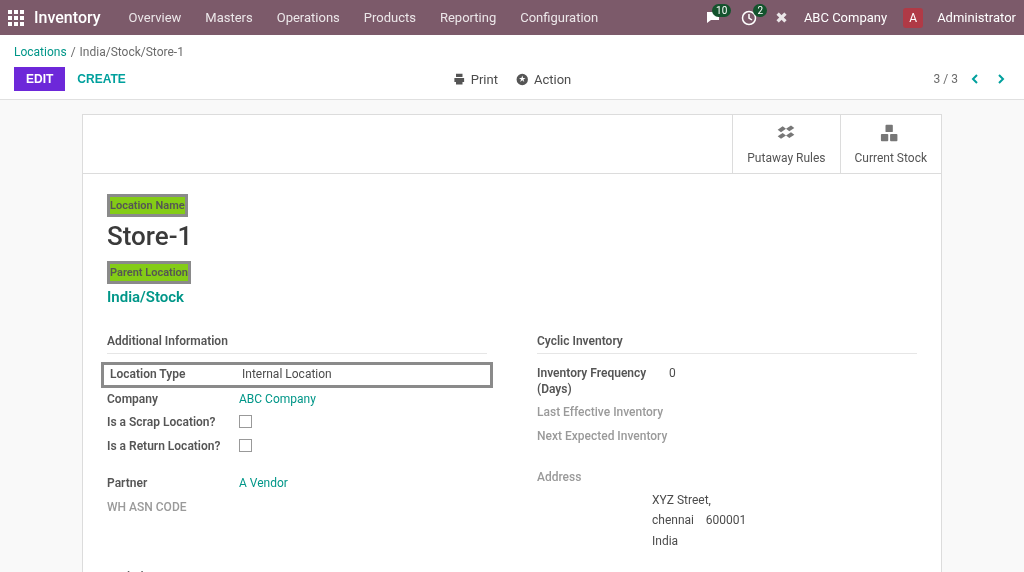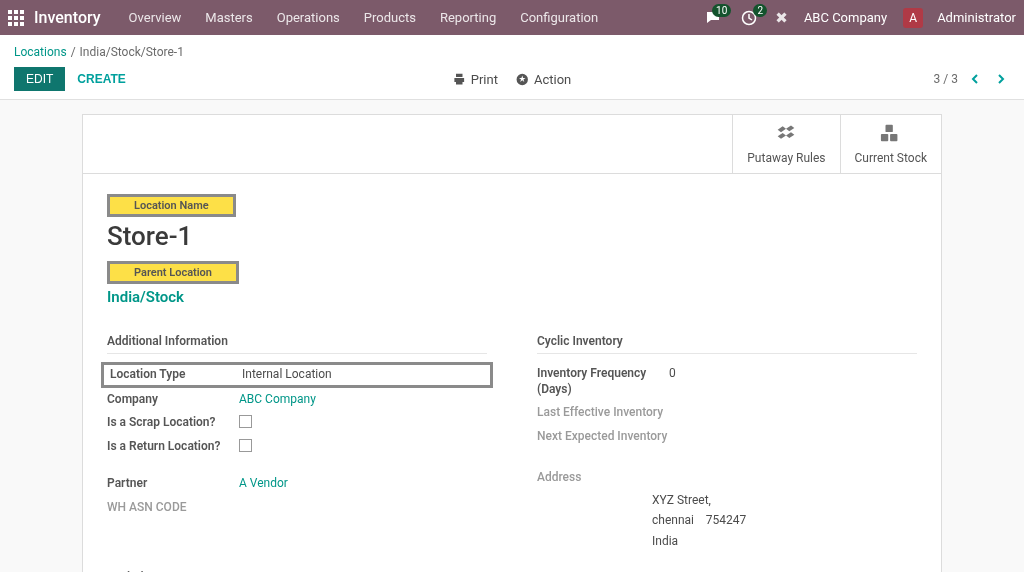--- a/index.html
+++ b/index.html
@@ -43,43 +43,43 @@
 
   .ctrl-panel {
     background:#fff; border-bottom:1px solid #e0e0e0;
     padding: 10px 14px 8px 14px;
   }
   .breadcrumb { font-size:12px; display:flex; align-items:center; gap:4px; margin-bottom:8px;}
   .breadcrumb .link { color:#009688; cursor:pointer; }
   .breadcrumb .sep, .breadcrumb .cur { color:#6b6b6b; }
   .ctrl-row { display:flex; align-items:center; position:relative; }
   .btn-edit {
-    background:#0f766e; color:#fff; border:none; padding:5px 12px;
-    font-size:12px; font-weight:400; cursor:pointer; margin-right:12px;
+    background:#6d28d9; color:#fff; border:none; padding:5px 12px;
+    font-size:12px; font-weight:700; cursor:pointer; margin-right:12px;
   }
   .btn-create { background:none; border:none; color:#00a09d; font-size:12px; font-weight:600; cursor:pointer; }
   .center-actions { position:absolute; left:50%; transform:translateX(-50%); display:flex; gap:18px; }
   .center-actions .act { color:#4c4c4c; font-size:13px; cursor:pointer; display:flex; align-items:center; gap:5px;}
   .act svg { flex-shrink:0; }
   .pager { margin-left:auto; display:flex; align-items:center; gap:8px; color:#6b6b6b; font-size:12px;}
   .pager-btn { color:#00a09d; width:18px; height:18px; display:flex; align-items:center; justify-content:center; cursor:pointer; }
 
   .form-wrap {
     width: 860px; margin: 14px auto 0 auto;
     background:#fff; border:1px solid #dcdcdc;
   }
   .statbar { display:flex; justify-content:flex-end; border-bottom:1px solid #dcdcdc; }
   .stat-btn {
     border-left:1px solid #dcdcdc; padding:8px 14px; display:flex; align-items:center; gap:8px;
     color:#555; cursor:pointer; font-size:12px;flex-direction:column;
   }
   .stat-btn svg { flex-shrink:0; }
 
   .form-body { padding: 20px 24px 30px 24px; }
-  .hl-box { border:3px solid #8a8a8a; display:inline-block; padding:2px 24px; background:#fde047; }
+  .hl-box { border:3px solid #8a8a8a; display:inline-block; padding:2px 0; background:#84cc16; }
   .hl-box.small { font-size:11px; font-weight:600; color:#555; }
   .title-val { font-size:26px; font-weight:500; color:#3a3a3a; margin:4px 0 10px 0; }
   .parent-val { color:#009688; font-size:15px; font-weight:600; margin-top:4px; cursor:pointer; display:inline-block;}
 
   .cols { display:flex; gap:50px; margin-top:28px;}
   .col { flex:1; }
   .sec-head { font-size:12px; font-weight:600; color:#555; border-bottom:1px solid #e6e6e6; padding-bottom:5px; margin-bottom:8px;}
   .field-row { display:flex; padding:4px 0; align-items:flex-start; font-size:12px;}
   .field-row.hl { border:3px solid #8a8a8a; padding:2px 6px; margin-left:-6px; margin-right:-6px;}
   .f-label { width:132px; flex-shrink:0; font-weight:600; color:#555; line-height:1.3;}
@@ -251,20 +251,20 @@
         <div class="field-row muted">
           <span class="f-label">Next Expected Inventory</span>
         </div>
         <div class="field-row muted" style="margin-top:18px;">
           <span class="f-label">Address</span>
         </div>
         <div class="addr" style="margin-left:115px;">
           <div>XYZ Street,</div>
           <div>
             <span>chennai</span>&nbsp;&nbsp;&nbsp;
-            <span>754247</span>
+            <span>600001</span>
           </div>
           <div>India</div>
         </div>
       </div>
     </div>
   </div>
 </div>
 
 </body></html>

